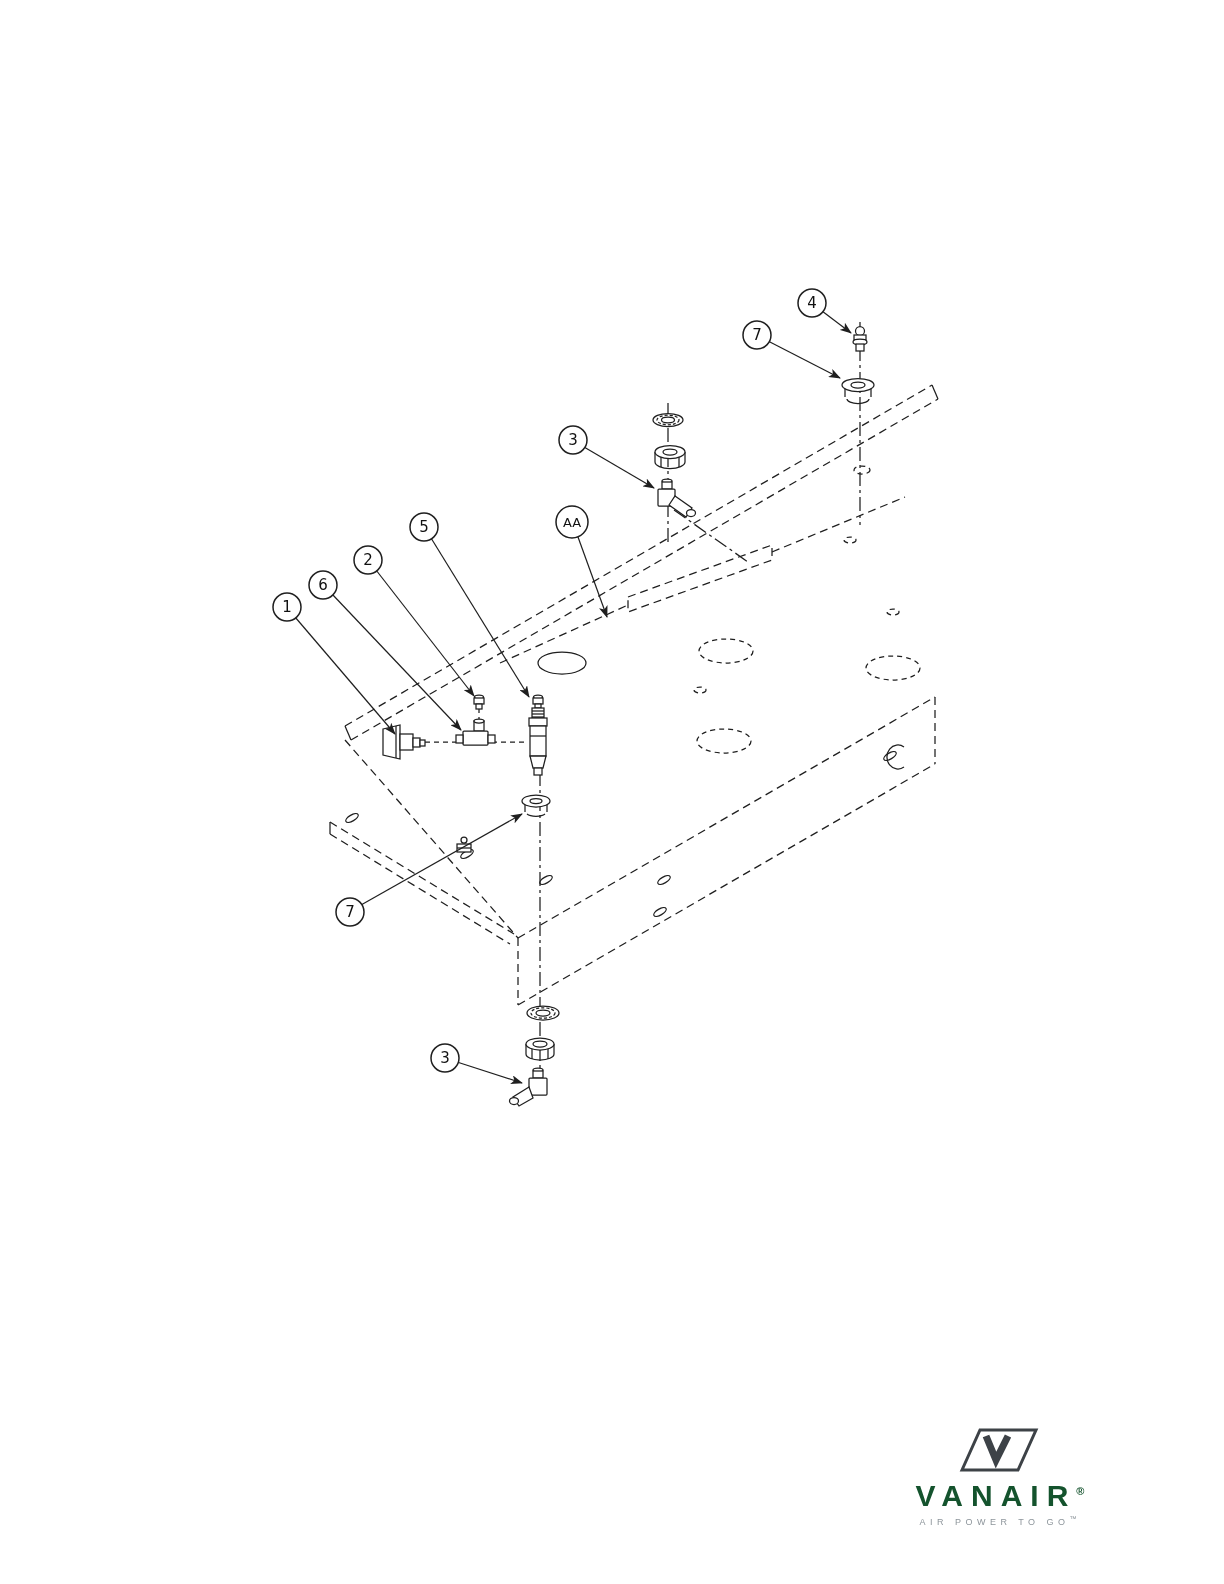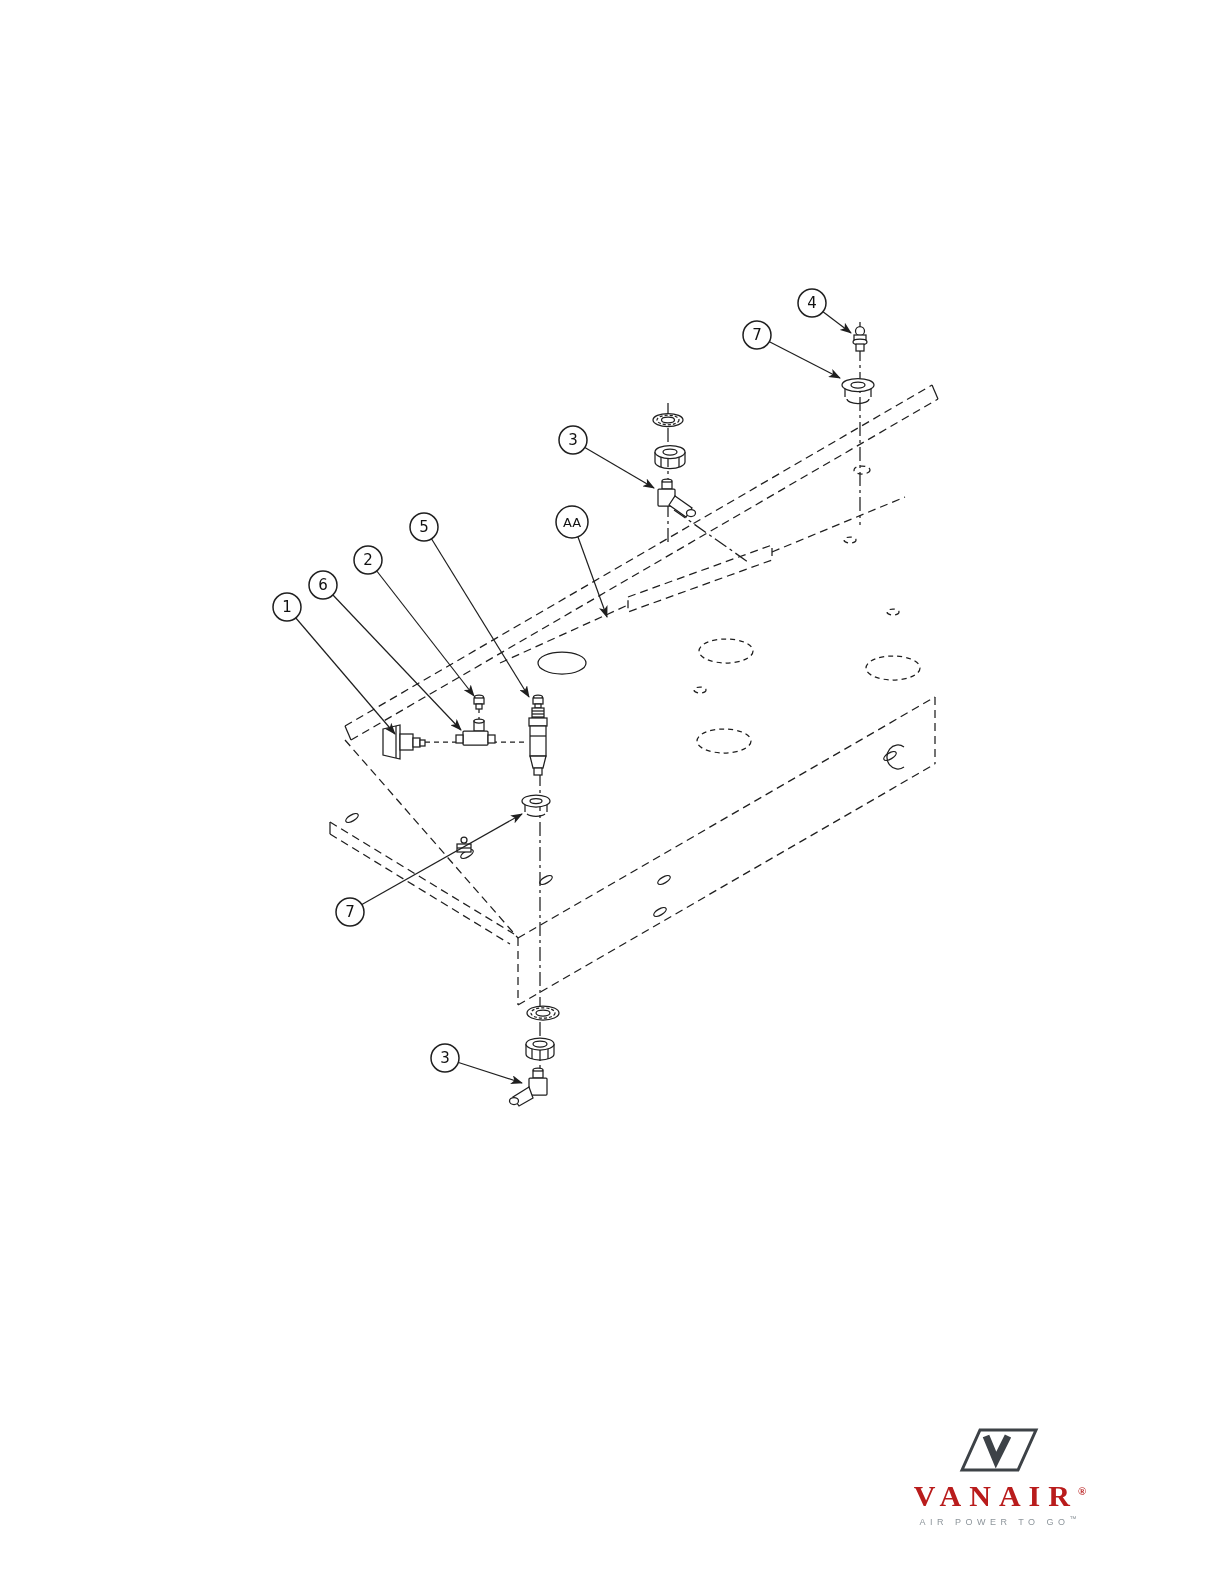--- a/index.html
+++ b/index.html
@@ -11,22 +11,22 @@
   .dash2{stroke-dasharray:5 4;}
   .dash3{stroke-dasharray:3 2;}
   .dashdot{stroke-dasharray:14 4 3 4;}
   .part{fill:#ffffff;stroke:#1f1f1f;stroke-width:1.25;}
   .leader{stroke:#1f1f1f;stroke-width:1.2;fill:none;}
   .balloon{fill:#ffffff;stroke:#1f1f1f;stroke-width:1.5;}
   .balloon-text{font-family:"DejaVu Sans", sans-serif;font-size:15px;fill:#111;text-anchor:middle;}
   .balloon-text.small{font-size:13px;}
   .logo{position:absolute;left:890px;top:1424px;width:212px;text-align:center;}
   .logo-emblem{display:inline-block;}
-  .logo-brand{font-family:Liberation Serif, serif;font-weight:700;font-size:30px;
-              letter-spacing:8px;color:#b91c1c;line-height:1.05;margin-left:8px;}
+  .logo-brand{font-family:Liberation Sans, sans-serif;font-weight:700;font-size:30px;
+              letter-spacing:8px;color:#14532d;line-height:1.05;margin-left:8px;}
   .logo-reg{font-size:11px;vertical-align:super;letter-spacing:0;}
   .logo-tagline{font-family:"Liberation Sans", sans-serif;font-size:9px;letter-spacing:4.5px;
                 color:#8d959b;margin-top:3px;margin-left:4px;}
   .logo-tm{font-size:7px;letter-spacing:0;vertical-align:super;}
 </style>
 </head>
 <body>
 
 <div class="page">
 

